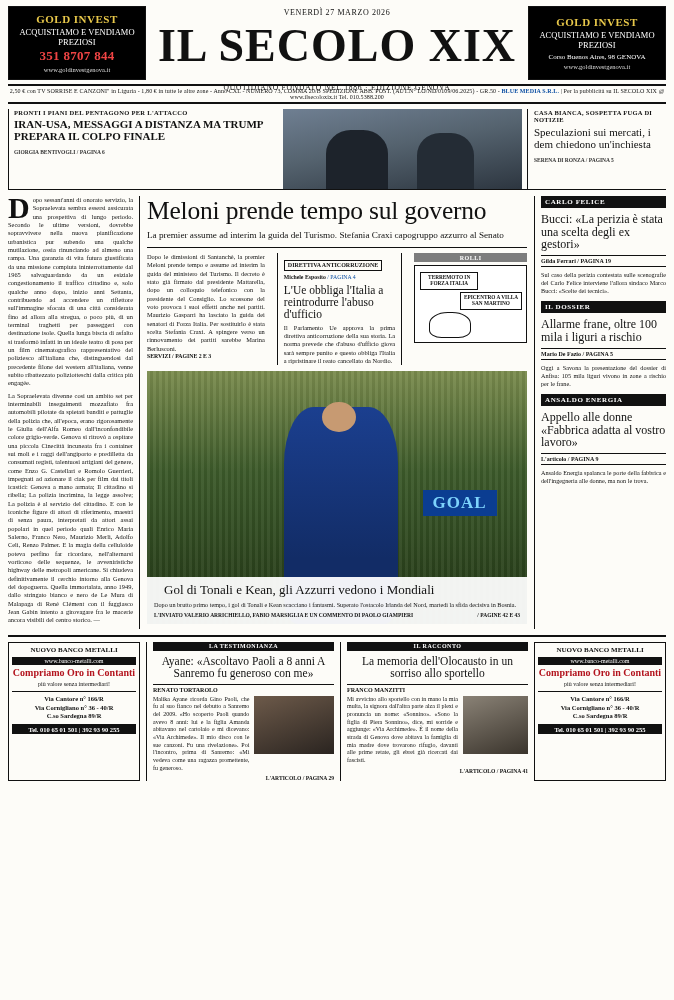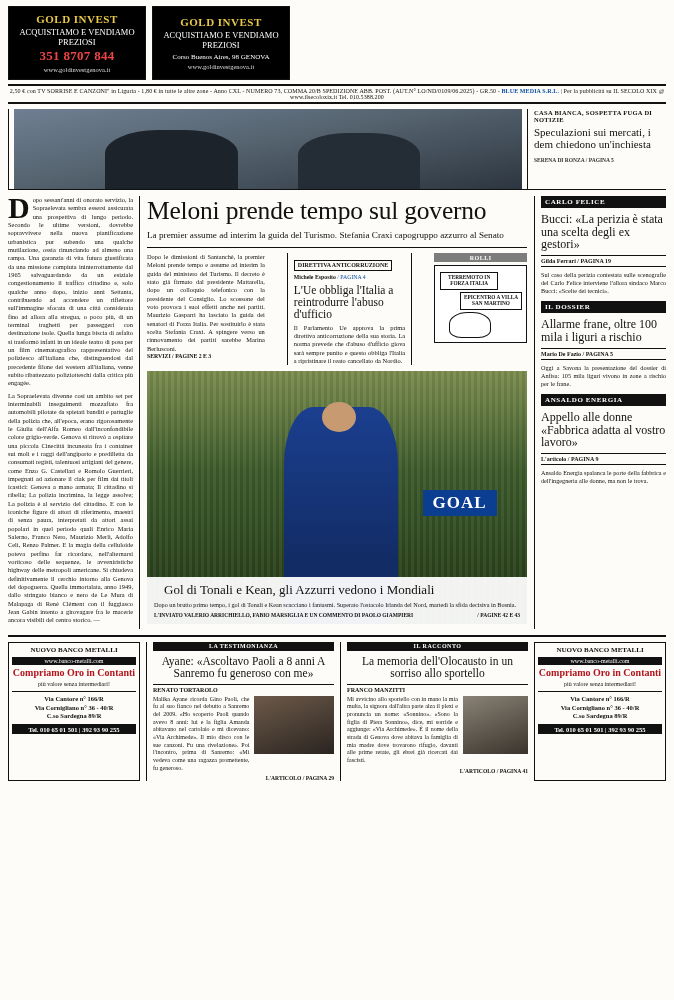--- a/index.html
+++ b/index.html
@@ -81,21 +81,21 @@
     float:left; font-size:30px; line-height:.78; padding-right:3px; font-weight:bold;
   }
 
   
   .headline { font-size:25.5px; line-height:1.02; font-weight:normal; margin:2px 0 0; letter-spacing:-.2px;}
   .headline .l2 { display:block; }
   .subhead { font-size:9.2px; margin-top:6px; line-height:1.2; }
   .hr-head { border-top:1px solid #111; margin-top:6px; }
 
   
-  .center-cols { display:flex; gap:22px; margin-top:5px; }
+  .center-cols { display:flex; gap:12px; margin-top:5px; }
   .cc1 { width:31%; }
   .cc2 { width:33%; border-left:1px solid #111; border-right:1px solid #111; padding:0 6px; }
   .cc3 { flex:1; }
   .cc2 .kicker-box { border:1px solid #111; font-size:6px; font-weight:bold; padding:1.5px 3px; display:inline-block; }
   .cc2 h4 { font-size:11.5px; line-height:1.06; margin:4px 0 3px; font-weight:normal;}
   .cc-byline { font-size:5.8px; font-weight:bold; }
   .cc-byline .pg { font-weight:normal; color:#0b4ea2; }
   .rolli-tag { background:#7d7d7d; color:#fff; font-size:6px; font-weight:bold; text-align:center; padding:1.5px 0; letter-spacing:.5px;}
   .cartoon { border:1px solid #111; height:78px; margin-top:3px; position:relative; background:#fff; }
   .cartoon .bubble { position:absolute; border:1px solid #111; font-size:5.3px; font-weight:bold; text-align:center; line-height:1.1; padding:2px; background:#fff;}
@@ -106,21 +106,21 @@
   
   .bigphoto {
     margin-top:6px; height:253px; position:relative; overflow:hidden;
     background:radial-gradient(circle at 50% 40%, #4f7238 0%, #2f4a22 55%, #16230f 100%);
   }
   .crowd { position:absolute; inset:0; background:
       repeating-linear-gradient(90deg, rgba(255,255,255,.05) 0 3px, rgba(0,0,0,.06) 3px 6px),
       linear-gradient(180deg,#7b8c4e 0%, #3c5a2a 40%, #223616 100%); }
   .player { position:absolute; left:36%; top:14%; width:30%; height:86%; background:linear-gradient(180deg,#1b3f8f 0%, #122c66 70%); border-radius:26% 26% 12% 12%; }
   .player-head { position:absolute; left:46%; top:12%; width:9%; height:12%; background:#c79a72; border-radius:50%; }
-  .goalbar { position:absolute; right:8%; top:47%; background:#0b3d91; color:#ffffff; font-weight:bold; font-size:17px; padding:3px 10px; letter-spacing:1px; }
+  .goalbar { position:absolute; right:8%; top:47%; background:#0b3d91; color:#7dd3fc; font-weight:bold; font-size:17px; padding:3px 10px; letter-spacing:1px; }
   .photo-caption-band { position:absolute; left:0; right:0; bottom:0; background:rgba(255,255,255,.94); padding:5px 7px 6px; }
   .photo-caption-band h4 { font-size:13px; margin:0 10px 3px; font-weight:normal; }
   .photo-caption-band p { font-size:6.2px; margin:0; line-height:1.25; text-align:justify;}
   .photo-caption-band .credit { font-size:5.5px; font-weight:bold; margin-top:3px; display:flex; justify-content:space-between;}
 
   
   .sec-head { background:#111; color:#fff; font-size:7px; font-weight:bold; letter-spacing:.6px; padding:2px 4px; }
   .r-item { margin-bottom:6px; }
   .r-item h4 { font-size:12px; line-height:1.06; margin:5px 0 4px; font-weight:normal;}
   .r-byline { font-size:6px; font-weight:bold; border-top:1px solid #111; border-bottom:1px solid #111; padding:2px 0; }
@@ -151,39 +151,49 @@
 <div class="page">
 
   <div class="topbar">
     <div class="gold-box">
       <div class="gold-brand">GOLD INVEST</div>
       <div class="gold-sub">ACQUISTIAMO E VENDIAMO PREZIOSI</div>
       <div class="gold-phone">351 8707 844</div>
       <div class="gold-site">www.goldinvestgenova.it</div>
     </div>
 
+    <div class="masthead">
+      <div class="date-line">VENERDÌ 27 MARZO 2026</div>
+      <div class="title-main">IL SECOLO XIX</div>
+      <div class="subtitle-line">QUOTIDIANO FONDATO NEL 1886 · EDIZIONE GENOVA</div>
+    </div>
 
     <div class="gold-box">
       <div class="gold-brand">GOLD INVEST</div>
       <div class="gold-sub">ACQUISTIAMO E VENDIAMO PREZIOSI</div>
       <div class="gold-addr">Corso Buenos Aires, 98 GENOVA</div>
       <div class="gold-site">www.goldinvestgenova.it</div>
     </div>
   </div>
 
   <div class="rule-thick"></div>
   <div class="infoline">
     <span>2,50 € con TV SORRISE E CANZONI" in Liguria - 1,80 € in tutte le altre zone - Anno CXL - NUMERO 73, COMMA 20/B  SPEDIZIONE ABB. POST. (AUT.N° LO/ND/0109/06.2025) - GR.50 -</span>
     <span class="blue">BLUE MEDIA S.R.L.</span>
     <span>| Per la pubblicità su IL SECOLO XIX @ www.ilsecoloxix.it Tel. 010.5388.200</span>
   </div>
 
   <div class="teasers">
 
     <div class="teaser-mid">
+      <div class="teaser-mid-txt">
+        <div class="kicker-plain">PRONTI I PIANI DEL PENTAGONO PER L'ATTACCO</div>
+        <h3>IRAN-USA, MESSAGGI A DISTANZA MA TRUMP PREPARA IL COLPO FINALE</h3>
+        <div class="byline">GIORGIA BENTIVOGLI / PAGINA 6</div>
+      </div>
       <div class="photo mid photo-trump"></div>
     </div>
 
     <div class="teaser-right">
       <div class="kicker-plain">CASA BIANCA, SOSPETTA FUGA DI NOTIZIE</div>
       <h3>Speculazioni sui mercati, i dem chiedono un'inchiesta</h3>
       <div class="byline">SERENA DI RONZA / PAGINA 5</div>
     </div>
   </div>
 

